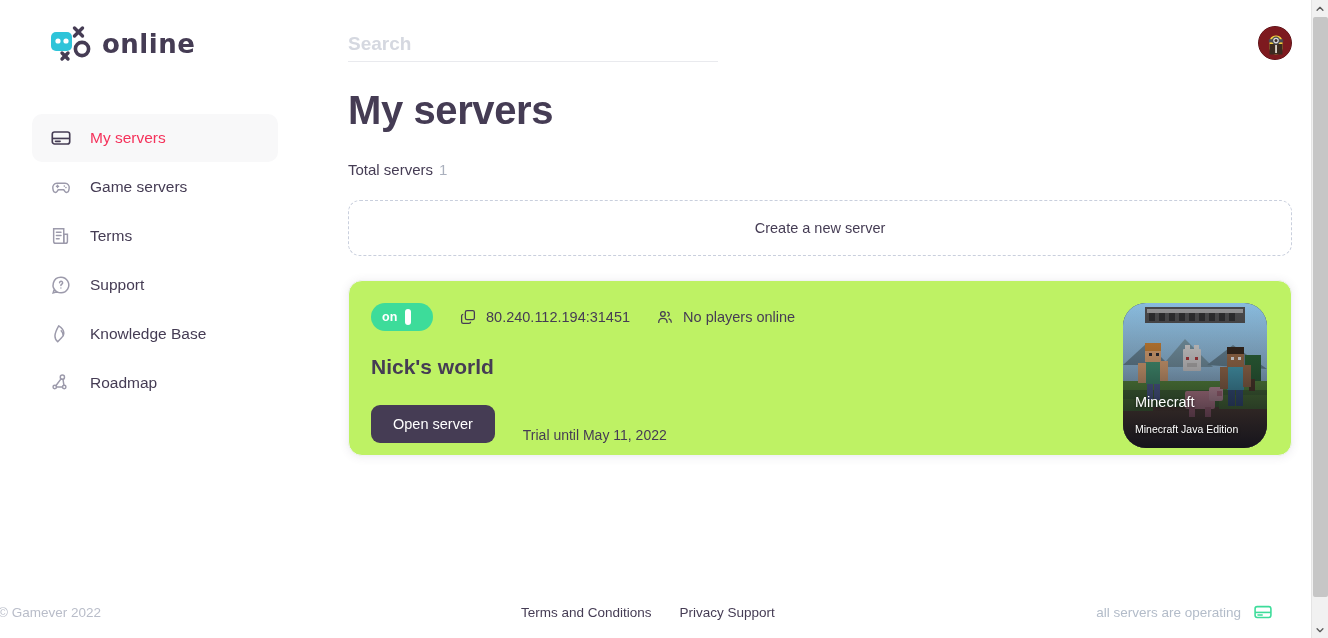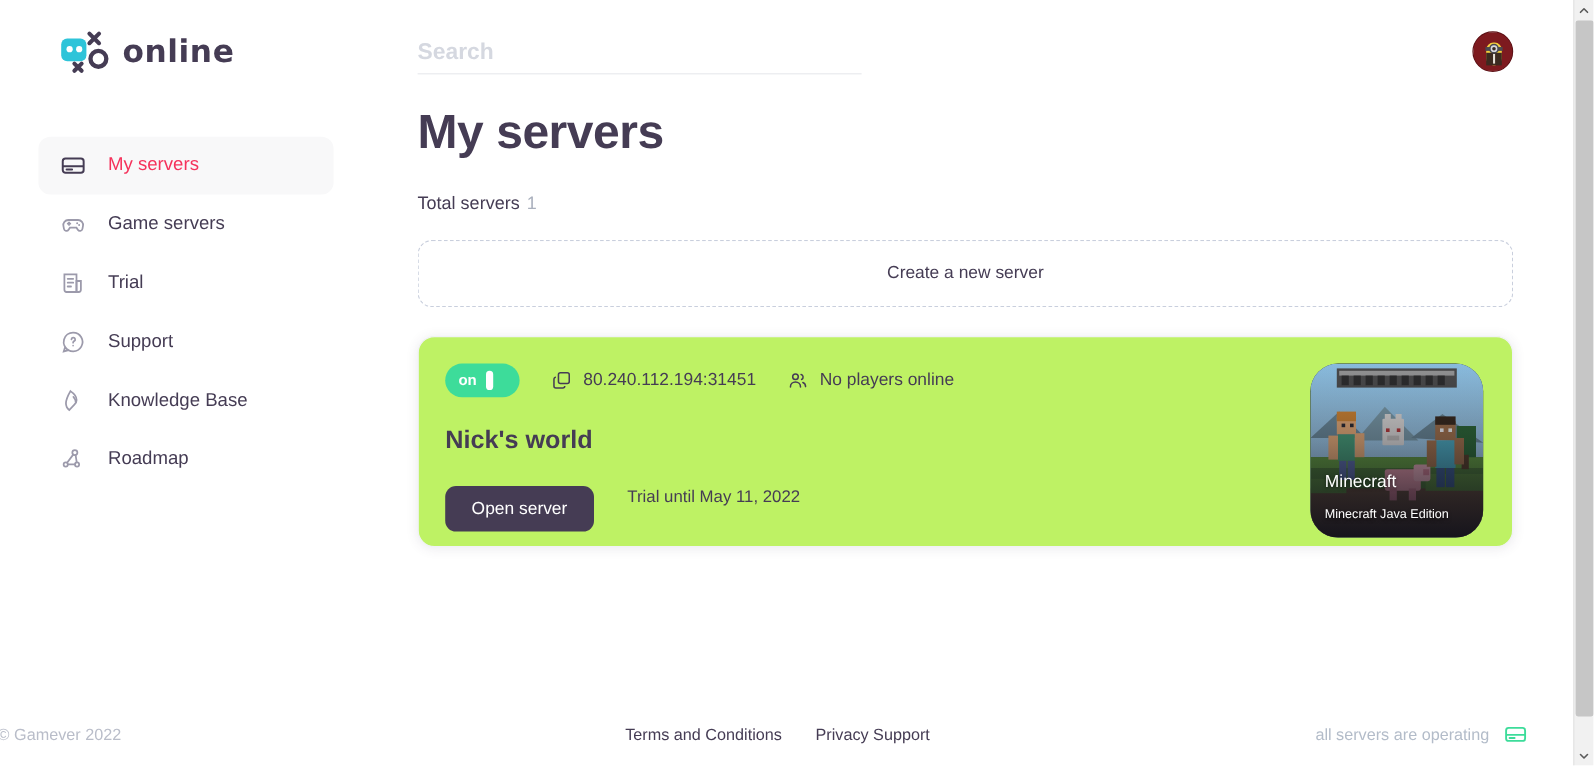--- a/index.html
+++ b/index.html
@@ -64,21 +64,21 @@
   }
   .nav-item.active .nav-label { color: #f5325b; }
   .nav-item.active .nav-ico { color: #453c54; }
   .nav-label { line-height: 1; }
 
   
   .main {
     flex: 1 1 auto;
     position: relative;
     padding-left: 38px;
-    padding-right: 67px;
+    padding-right: 36px;
   }
   .topbar {
     display: flex;
     align-items: flex-end;
     height: 62px;
     padding-top: 18px;
   }
   .search-wrap {
     width: 370px;
     border-bottom: 1px solid #e9eaee;
@@ -185,21 +185,21 @@
   .meta-ico { width: 18px; height: 18px; flex: 0 0 18px; color: #453c54; display: flex; }
 
   .server-name {
     font-size: 21px;
     font-weight: 700;
     color: #453c54;
     margin-top: 24px;
   }
   .action-row {
     display: flex;
-    align-items: flex-start;
+    align-items: flex-end;
     gap: 28px;
     margin-top: 26px;
   }
   .btn-open {
     background: #453c54;
     color: #ffffff;
     border: 0;
     border-radius: 9px;
     height: 38px;
     padding: 0 22px;
@@ -340,21 +340,21 @@
       <div class="nav-item">
         <span class="nav-ico">
           <svg viewBox="0 0 24 24" width="22" height="22" fill="none" stroke="currentColor" stroke-width="1.6">
             <path d="M4 4h11v16H6a2 2 0 0 1-2-2z"></path>
             <path d="M15 10h4v8a2 2 0 0 1-2 2h-2z"></path>
             <line x1="7" y1="8" x2="12" y2="8" stroke-linecap="round"></line>
             <line x1="7" y1="11.5" x2="12" y2="11.5" stroke-linecap="round"></line>
             <line x1="7" y1="15" x2="10" y2="15" stroke-linecap="round"></line>
           </svg>
         </span>
-        <span class="nav-label">Trial</span>
+        <span class="nav-label">Terms</span>
       </div>
 
       <div class="nav-item">
         <span class="nav-ico">
           <svg viewBox="0 0 24 24" width="22" height="22" fill="none" stroke="currentColor" stroke-width="1.6">
             <path d="M12 3.5a8.5 8.5 0 1 1-7.3 12.9L3.4 20.6l4.3-1.2A8.5 8.5 0 0 1 12 3.5z"></path>
             <path d="M10.4 9.6a1.7 1.7 0 1 1 2.4 1.6c-.6.3-.9.8-.9 1.4" stroke-linecap="round"></path>
             <circle cx="11.9" cy="15.3" r=".75" fill="currentColor" stroke="none"></circle>
           </svg>
         </span>

